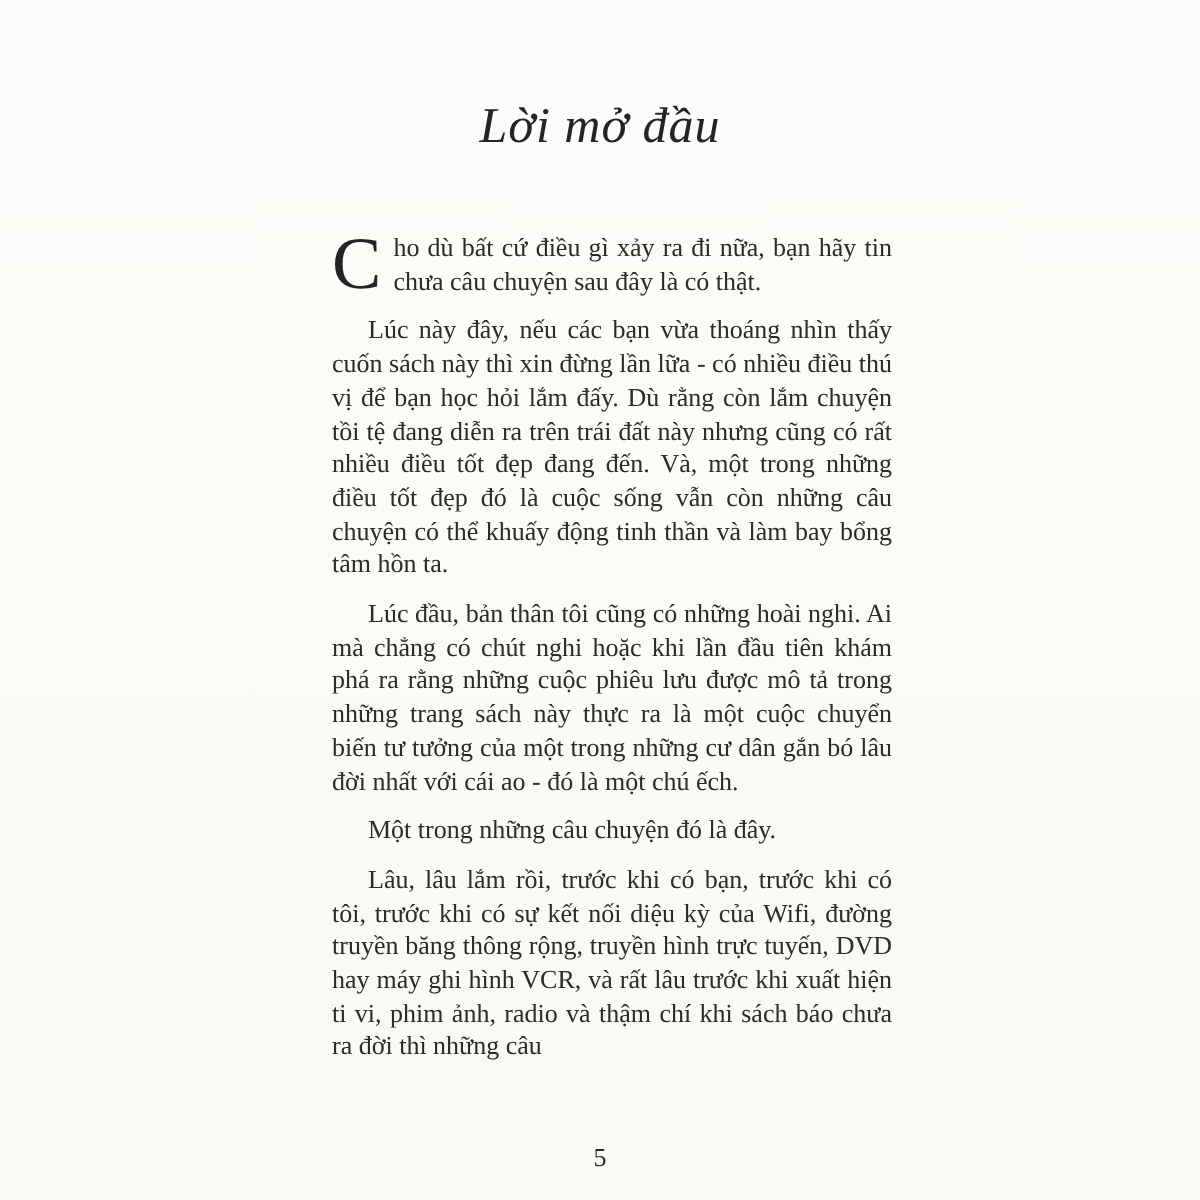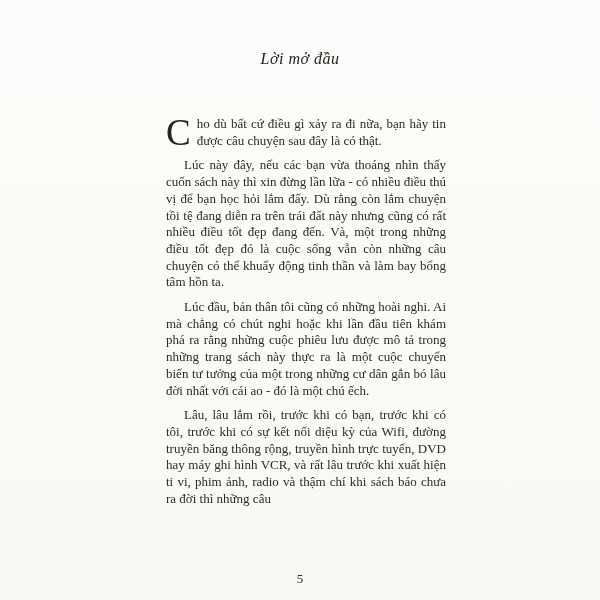--- a/index.html
+++ b/index.html
@@ -18,21 +18,21 @@
     font-family: "Liberation Serif", serif;
     color: #2d2a28;
   }
   .title {
     position: absolute;
     top: 50px;
     left: 0;
     width: 100%;
     text-align: center;
     font-style: italic;
-    font-size: 16px;
+    font-size: 25px;
     letter-spacing: 0.5px;
     color: #262422;
   }
   .text-block {
     position: absolute;
     top: 116px;
     left: 166px;
     width: 280px;
     font-size: 13px;
     line-height: 16.7px;
@@ -65,27 +65,28 @@
 </head>
 <body>
 
 <div class="page">
 
   <div class="title">Lời mở đầu</div>
 
   <div class="text-block">
 
     <p class="para">
-      <span class="dropcap">C</span><span>ho dù bất cứ điều gì xảy ra đi nữa, bạn hãy tin được câu chuyện sau đây là có thật.</span>
+      <span class="dropcap">C</span><span>ho dù bất cứ điều gì xảy ra đi nữa, bạn hãy tin chưa câu chuyện sau đây là có thật.</span>
     </p>
 
     <p class="para indent">Lúc này đây, nếu các bạn vừa thoáng nhìn thấy cuốn sách này thì xin đừng lần lữa - có nhiều điều thú vị để bạn học hỏi lắm đấy. Dù rằng còn lắm chuyện tồi tệ đang diễn ra trên trái đất này nhưng cũng có rất nhiều điều tốt đẹp đang đến. Và, một trong những điều tốt đẹp đó là cuộc sống vẫn còn những câu chuyện có thể khuấy động tinh thần và làm bay bổng tâm hồn ta.</p>
 
     <p class="para indent">Lúc đầu, bản thân tôi cũng có những hoài nghi. Ai mà chẳng có chút nghi hoặc khi lần đầu tiên khám phá ra rằng những cuộc phiêu lưu được mô tả trong những trang sách này thực ra là một cuộc chuyển biến tư tưởng của một trong những cư dân gắn bó lâu đời nhất với cái ao - đó là một chú ếch.</p>
 
+    <p class="para indent">Một trong những câu chuyện đó là đây.</p>
 
     <p class="para indent">Lâu, lâu lắm rồi, trước khi có bạn, trước khi có tôi, trước khi có sự kết nối diệu kỳ của Wifi, đường truyền băng thông rộng, truyền hình trực tuyến, DVD hay máy ghi hình VCR, và rất lâu trước khi xuất hiện ti vi, phim ảnh, radio và thậm chí khi sách báo chưa ra đời thì những câu</p>
 
   </div>
 
   <div class="page-number">5</div>
 
 </div>
 
 </body></html>

